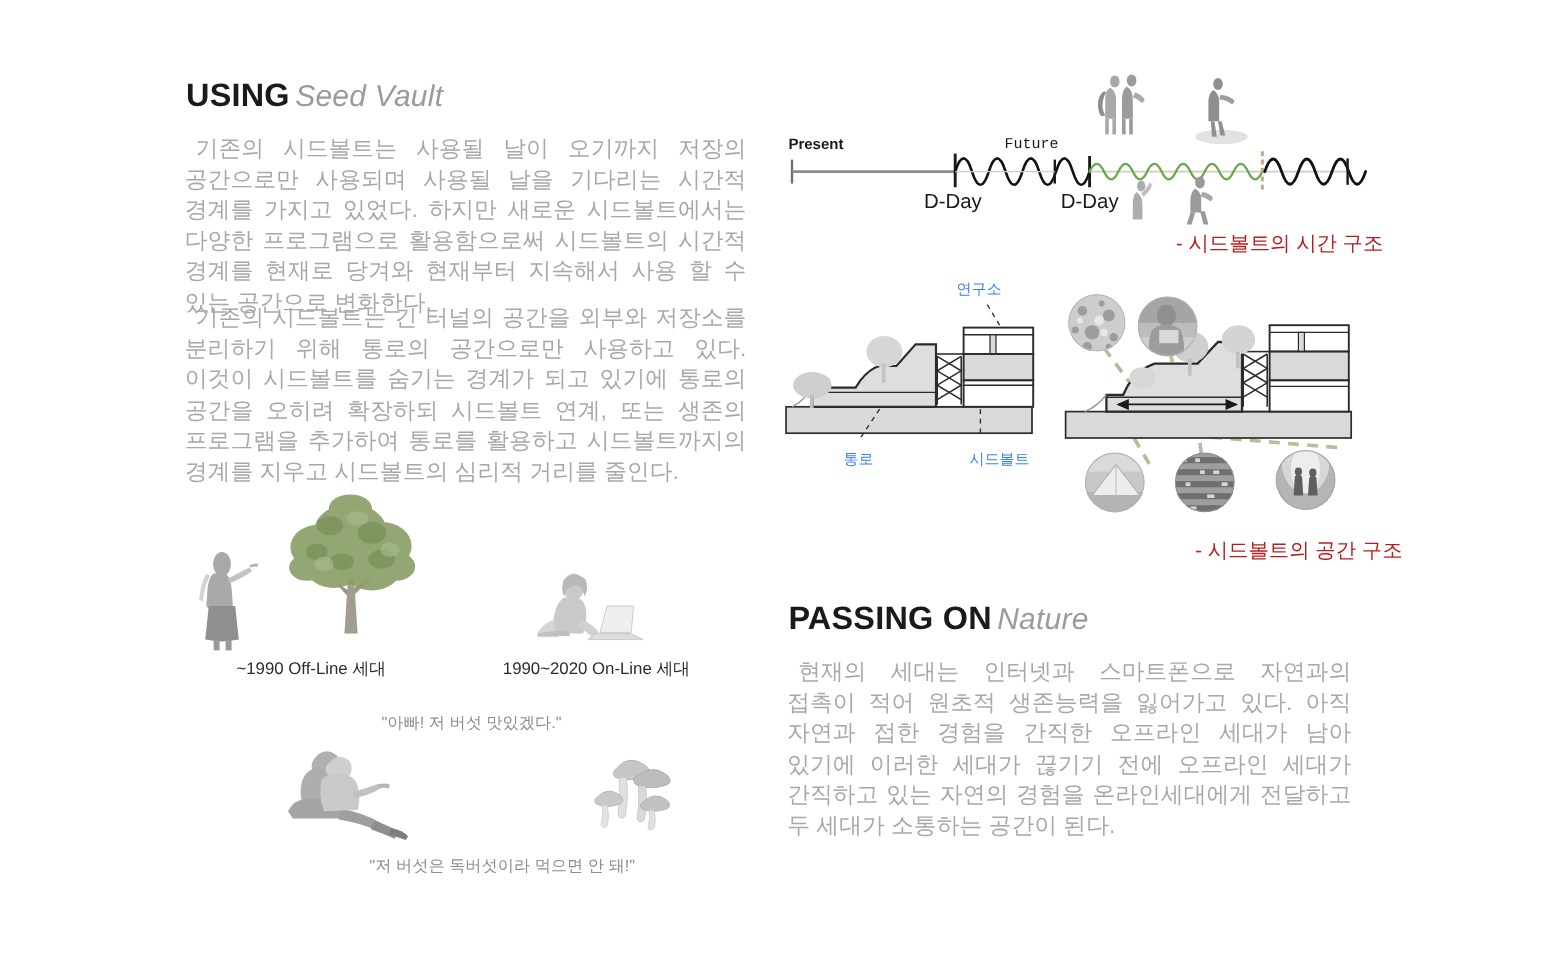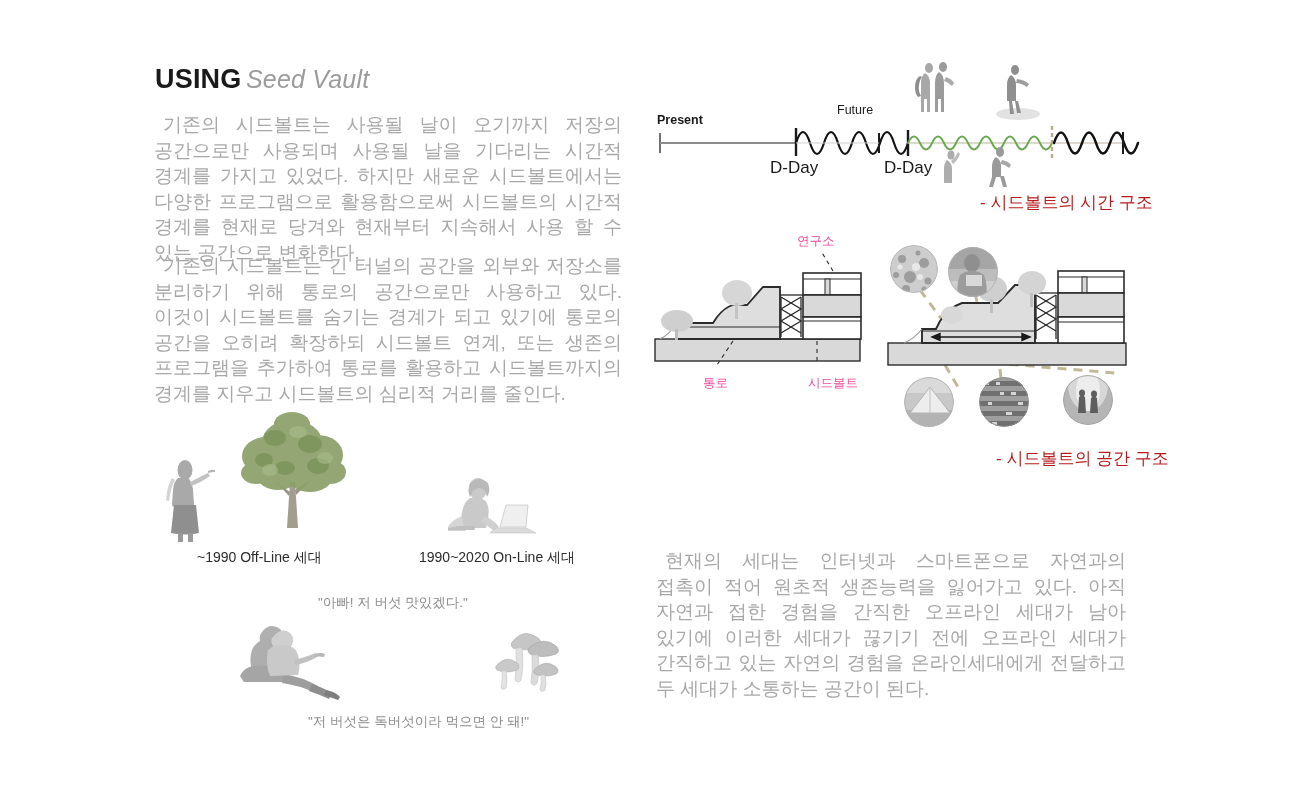--- a/index.html
+++ b/index.html
@@ -18,21 +18,21 @@
   
   .para{
     position:absolute;color:#a8a8a8;font-size:19px;line-height:25.5px;
     text-align:justify;text-indent:9px;word-break:keep-all;
   }
 
   
   .cap{position:absolute;color:#b91c1c;font-size:17px;white-space:nowrap;}
   .cap-dark{position:absolute;color:#2b2b2b;font-size:14px;white-space:nowrap;}
   .cap-quote{position:absolute;color:#8d8d8d;font-size:13.5px;white-space:nowrap;}
-  .lbl{position:absolute;color:#ec4899;font-size:12.5px;white-space:nowrap;}
+  .lbl{position:absolute;color:#3b82f6;font-size:12.5px;white-space:nowrap;}
   .lbl-tl{position:absolute;color:#1a1a1a;white-space:nowrap;}
 
   
   .svgbox{position:absolute;}
   .svgbox svg{display:block;overflow:visible;}
 </style>
 </head>
 <body>
 
 <div class="board">
@@ -193,21 +193,21 @@
         <ellipse cx="345" cy="92" rx="4" ry="5" fill="#9a9a9a"></ellipse>
         <path d="M341 97 q-4 3 -4 10 l0 10 l9 0 l0 -11 q0 -6 -5 -9 z" fill="#9a9a9a"></path>
         <path d="M337 117 l4 0 l-3 10 l-4 0 z" fill="#9a9a9a"></path>
         <path d="M345 116 l4 0 l3 11 l-4 0 z" fill="#9a9a9a"></path>
         <path d="M347 100 q6 1 9 5 l-2 3 q-5 -4 -9 -4 z" fill="#a8a8a8"></path>
       </g>
     </svg>
   </div>
 
   <div class="lbl-tl" style="left:657px;top:113px;font-size:12.5px;font-weight:bold;">Present</div>
-  <div class="lbl-tl" style="left:837px;top:103px;font-size:12.5px;">Future</div>
+  <div class="lbl-tl" style="left:837px;top:113px;font-size:12.5px;font-family:Liberation Mono, monospace;">Future</div>
   <div class="lbl-tl" style="left:770px;top:158px;font-size:17px;">D-Day</div>
   <div class="lbl-tl" style="left:884px;top:158px;font-size:17px;">D-Day</div>
 
   <div class="cap" style="left:980px;top:191px;">- 시드볼트의 시간 구조</div>
 
   <div class="svgbox" style="left:655px;top:255px;">
     <svg width="210" height="110" viewBox="0 0 210 110">
       <g>
         <rect x="0" y="84" width="205" height="22" fill="#d9d9d9" stroke="#2b2b2b" stroke-width="1.4"></rect>
       </g>
@@ -393,16 +393,20 @@
           <ellipse cx="214" cy="149" rx="3" ry="3.5"></ellipse>
           <path d="M211 153 q3 -3 6 0 l1 15 l-8 0 z"></path>
         </g>
         <circle cx="208" cy="155" r="24.4" fill="none" stroke="#a5a5a5" stroke-width="1"></circle>
       </g>
     </svg>
   </div>
 
   <div class="cap" style="left:996px;top:447px;">- 시드볼트의 공간 구조</div>
 
+  <div class="sec-title" style="left:657px;top:500px;">
+    <span class="strong">PASSING ON</span>
+    <span class="light">Nature</span>
+  </div>
 
   <div class="para" style="left:656px;top:548px;width:470px;">현재의 세대는 인터넷과 스마트폰으로 자연과의 접촉이 적어 원초적 생존능력을 잃어가고 있다. 아직 자연과 접한 경험을 간직한 오프라인 세대가 남아 있기에 이러한 세대가 끊기기 전에 오프라인 세대가 간직하고 있는 자연의 경험을 온라인세대에게 전달하고 두 세대가 소통하는 공간이 된다.</div>
 
 </div>
 
 </body></html>

